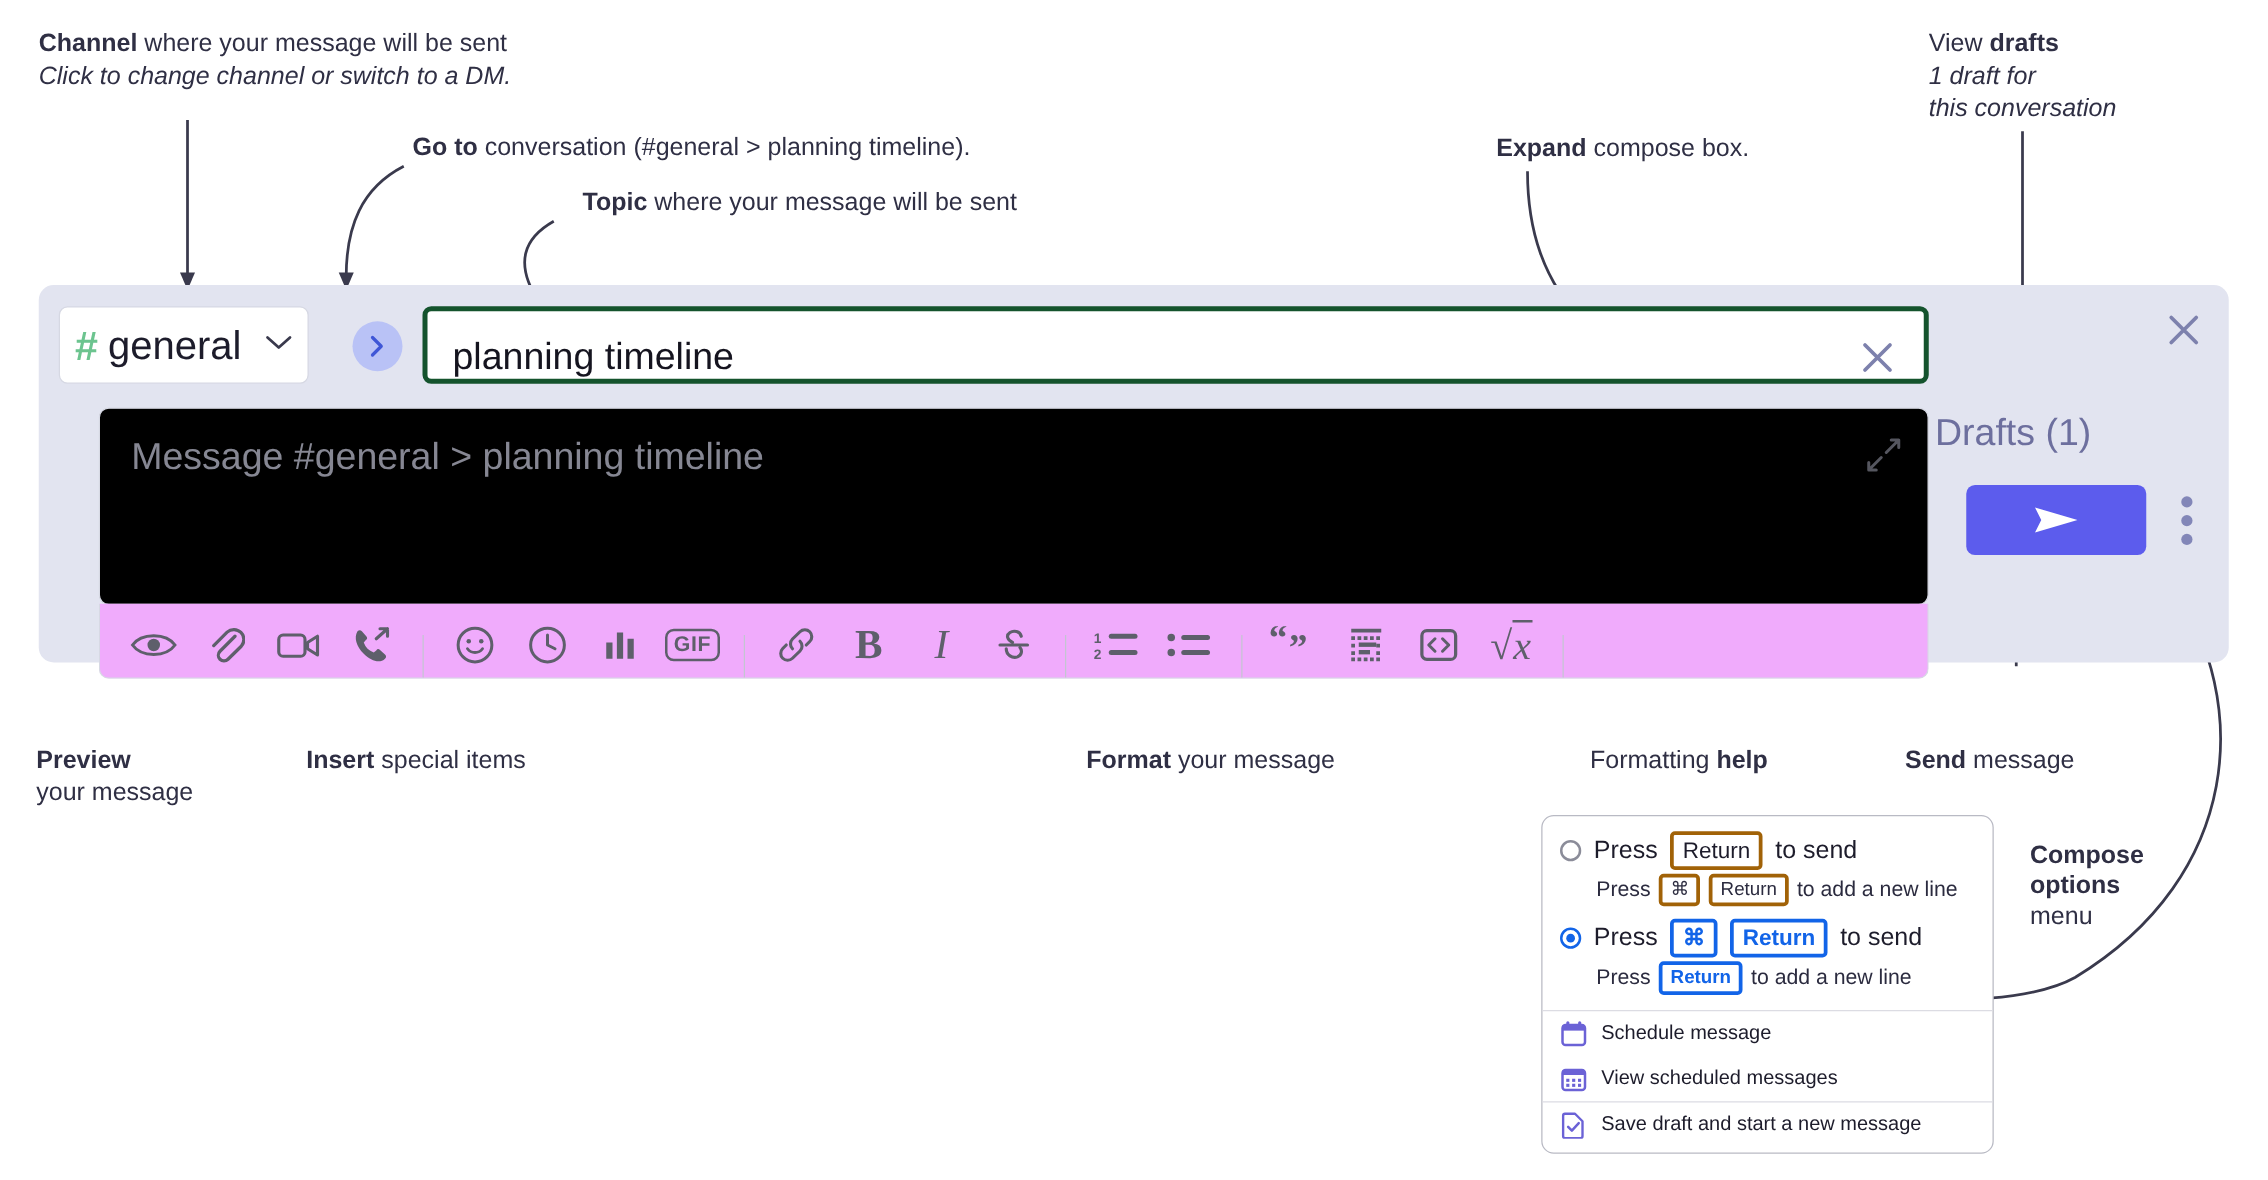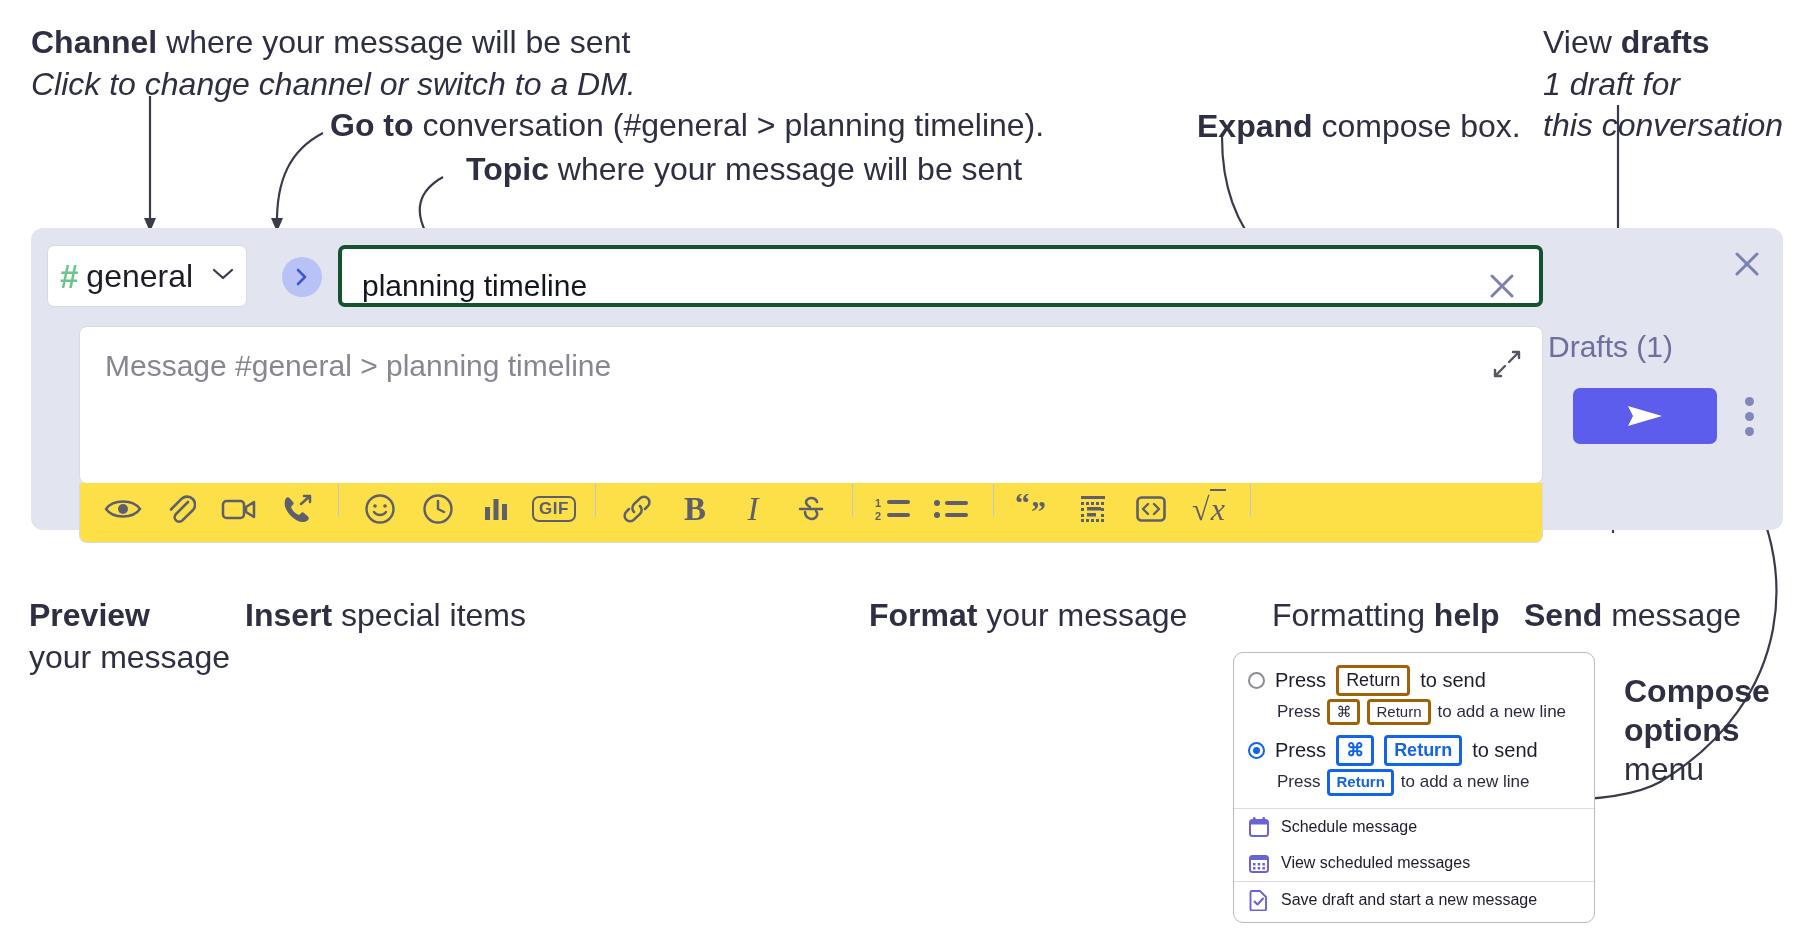--- a/index.html
+++ b/index.html
@@ -5,21 +5,21 @@
   * { box-sizing: border-box; }
   html, body { margin:0; padding:0; }
   body {
     width:1814px; height:944px;
     background:#ffffff;
     font-family:"Liberation Sans", sans-serif;
     color:#2b2b3f;
     position:relative;
     overflow:hidden;
   }
-  .ann { position:absolute; color:#2f2f44; font-size:32px; line-height:1.30; white-space:nowrap; }
+  .ann { position:absolute; color:#2f2f44; font-size:20px; line-height:1.30; white-space:nowrap; }
   .ann b { font-weight:bold; }
   .ann i { font-style:italic; }
 
   
   #leaders { position:absolute; left:0; top:0; width:1814px; height:944px; pointer-events:none; }
 
   
   #compose {
     position:absolute; left:31px; top:228px; width:1752px; height:302px;
     background:#e2e4f0; border-radius:12px;
@@ -43,32 +43,32 @@
   .topicfield {
     position:absolute; left:307px; top:17px; width:1205px; height:62px;
     background:#ffffff; border:4px solid #14532d; border-radius:7px;
     display:flex; align-items:flex-end; padding:0 20px;
   }
   .topicval { font-size:30px; color:#15141f; }
   .topicclear { margin-left:auto; cursor:pointer; display:flex; }
 
   #msgbox {
     position:absolute; left:48px; top:98px; width:1464px; height:158px;
-    background:#ffffff; border:1px solid #d7d9e4; border-radius:8px;
+    background:#000000; border:1px solid #d7d9e4; border-radius:8px;
   }
   .msgplaceholder {
     position:absolute; left:25px; top:22px; font-size:30px; color:#868793;
   }
   .expandbtn { position:absolute; right:20px; top:22px; cursor:pointer; display:flex; }
 
   #toolbar {
     position:absolute; left:48px; top:256px; width:1464px; height:60px;
-    background:#fde047; border:1px solid #d7d9e4; border-top:none;
+    background:#f0abfc; border:1px solid #d7d9e4; border-top:none;
     border-radius:0 0 8px 8px;
-    display:flex; align-items:flex-start; padding-left:14px; gap:0px;
+    display:flex; align-items:flex-end; padding-left:14px; gap:0px;
   }
   #toolbar { top:255px; }
   .tbtn {
     width:58px; height:52px; display:flex; align-items:center; justify-content:center;
     color:#5e5f6b; cursor:pointer; flex:none;
   }
   .tsep { width:1px; height:34px; background:#c3c5d1; margin:0 12px; flex:none; }
   .gifbox {
     border:2.5px solid #5e5f6b; border-radius:7px; padding:1px 5px;
     font-size:17px; font-weight:bold; letter-spacing:.5px; color:#5e5f6b;

